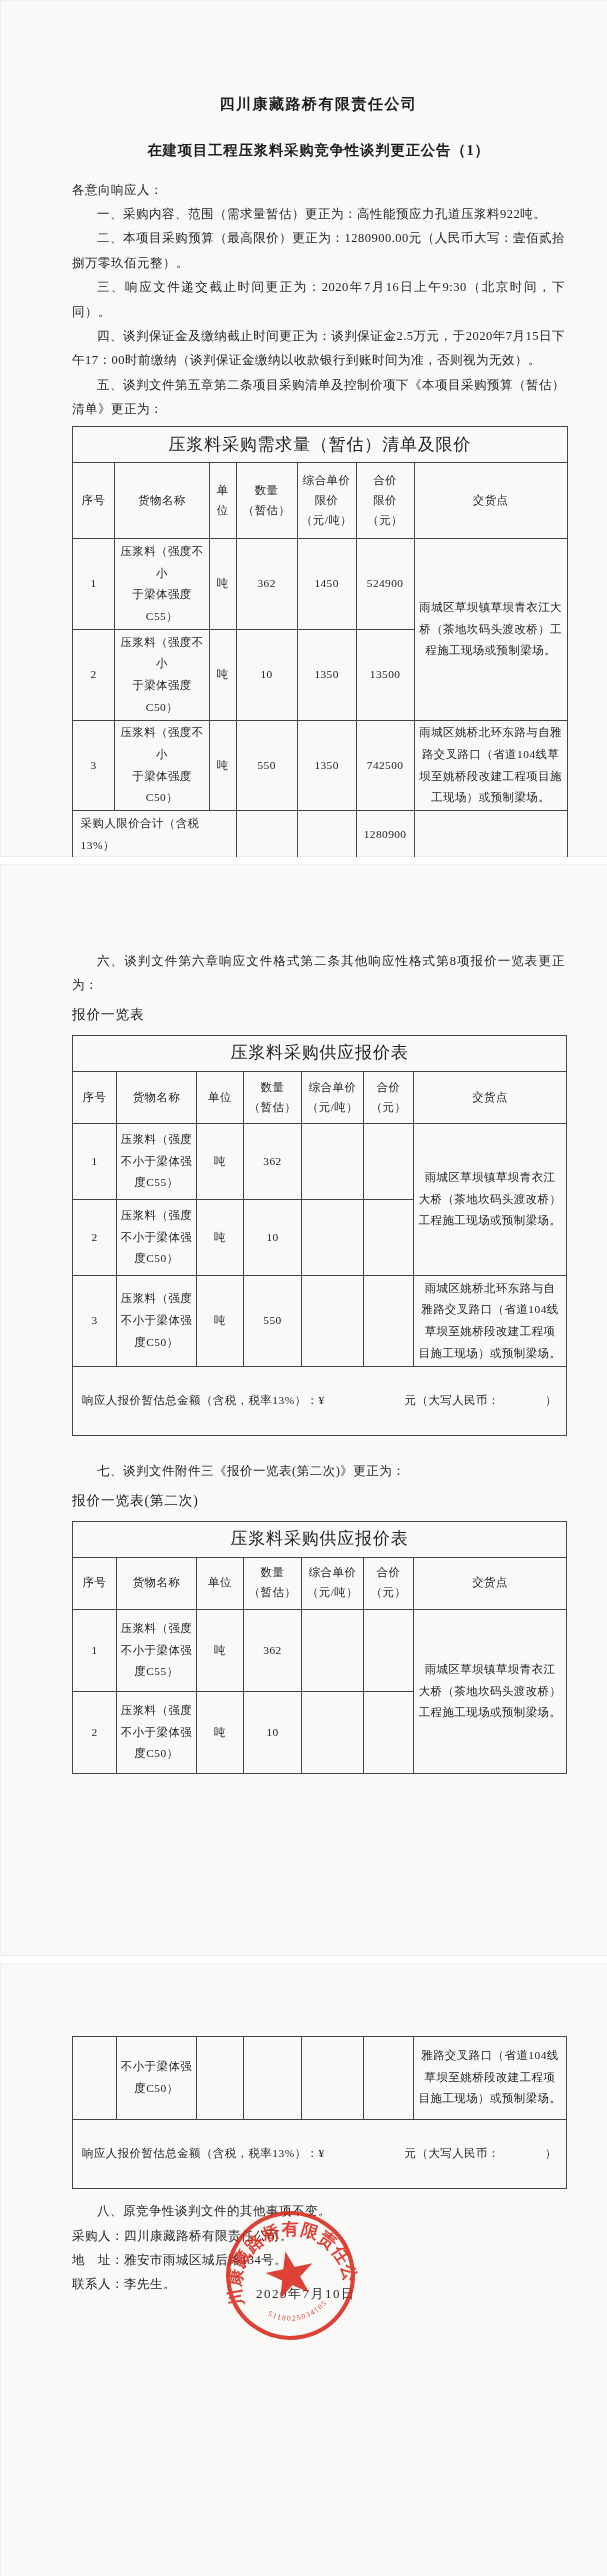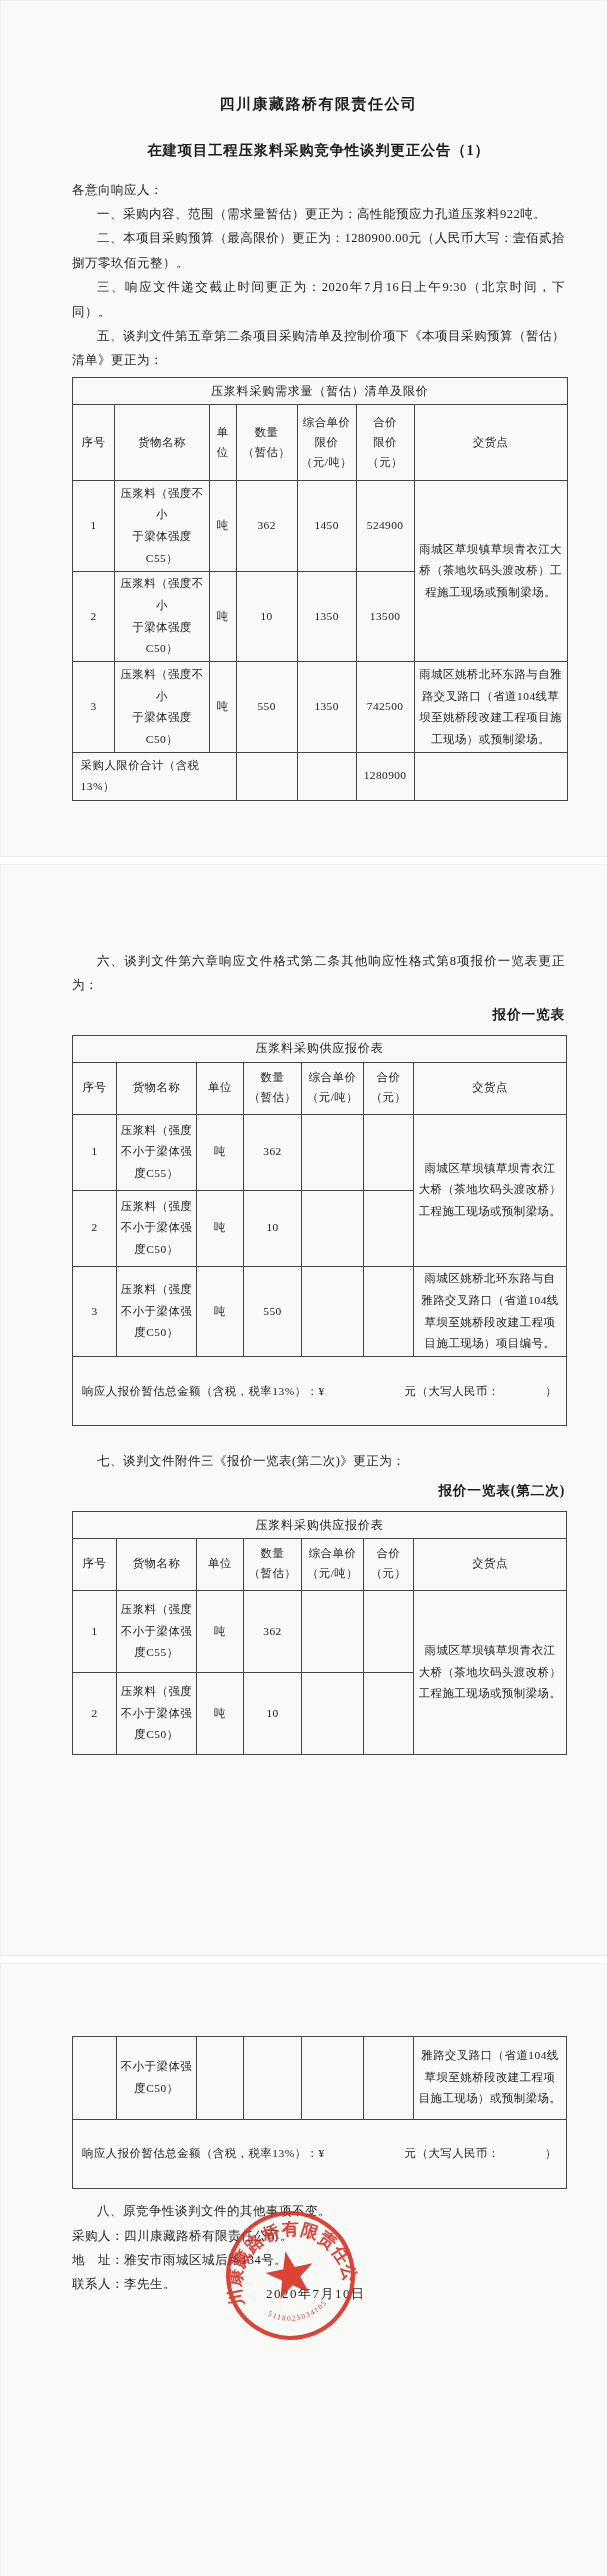--- a/index.html
+++ b/index.html
@@ -43,21 +43,21 @@
     font-size: 11.4px; color: #222;
   }
   table.doc-table td, table.doc-table th {
     border: 0.8px solid #454545;
     text-align: center; vertical-align: middle;
     font-weight: normal;
     white-space: pre-line;
     line-height: 1.9;
     padding: 1.5px 3px;
   }
-  td.cap { height: 25px; font-size: 12px; letter-spacing: 0.8px; }
+  td.cap { height: 25px; font-size: 17px; letter-spacing: 0.8px; }
   tr.hdr th { line-height: 1.75; }
   #page1 tr.hdr th { height: 76px; }
   #page2 tr.hdr th { height: 52px; }
   td.delivery { text-align: left; padding: 1.5px 6px; line-height: 2.05; }
   td.qty, td.num { letter-spacing: 0.4px; }
 
   .t1-r12 { height: 65px; }
   .t1-r3  { height: 77px; }
   .t1-foot td { height: 33px; }
   .t1-foot .label { text-align: left; padding-left: 7.6px; }
@@ -66,51 +66,52 @@
   .t2-r3  { height: 88px; }
   .t3-r12 { height: 82px; }
   .tc-rA { height: 83px; }
 
   .amount-foot td { height: 35px; }
   .amount-line { display: flex; align-items: center; text-align: left; padding: 0 6px; }
   .amount-line .sp1 { flex: 0 0 80px; }
   .amount-line .sp2 { flex: 1 1 auto; }
 
   .sec-heading {
-    text-align: right; font-weight: bold; font-size: 13.7px;
+    text-align: left; font-weight: normal; font-size: 13.7px;
     letter-spacing: 0.8px; margin-top: 4.6px; margin-bottom: 6px;
   }
   #page2 .first-line { margin-top: 85px; }
 
   .contact-block p { line-height: 1.95; white-space: pre-line; }
   .phone2 { margin-left: 20px; }
 
   .seal-wrap {
     position: absolute; left: 222px; top: 244px;
     width: 137px; height: 137px;
     transform: rotate(-12deg);
     opacity: 0.88;
     pointer-events: none;
   }
   .issue-date {
-    position: absolute; left: 266px; top: 322px;
+    position: absolute; left: 256px; top: 322px;
     font-size: 13px; letter-spacing: 1.5px; color: #2b2b2b;
   }
 </style>
 </head>
 <body>
 
 <div class="scan-page" id="page1">
   <div class="inner body-text">
     <h1 class="doc-title-1">四川康藏路桥有限责任公司</h1>
     <h2 class="doc-title-2">在建项目工程压浆料采购竞争性谈判更正公告（1）</h2>
     <p class="para no-indent">各意向响应人：</p>
     <p class="para">一、采购内容、范围（需求量暂估）更正为：高性能预应力孔道压浆料922吨。</p>
     <p class="para">二、本项目采购预算（最高限价）更正为：1280900.00元（人民币大写：壹佰贰拾捌万零玖佰元整）。</p>
     <p class="para">三、响应文件递交截止时间更正为：2020年7月16日上午9:30（北京时间，下同）。</p>
+    <p class="para">四、谈判保证金及缴纳截止时间更正为：谈判保证金2.5万元，于2020年7月15日下午17：00时前缴纳（谈判保证金缴纳以收款银行到账时间为准，否则视为无效）。</p>
     <p class="para">五、谈判文件第五章第二条项目采购清单及控制价项下《本项目采购预算（暂估）清单》更正为：</p>
 
     <table class="doc-table">
       <colgroup>
         <col style="width:42px">
           <col style="width:95px">
           <col style="width:26.6px">
         <col style="width:61px">
           <col style="width:59px">
           <col style="width:58px">
@@ -242,21 +243,21 @@
         <td>压浆料（强度
 不小于梁体强
 度C50）</td>
         <td>吨</td>
         <td class="qty">550</td>
         <td></td>
         <td></td>
         <td class="delivery">雨城区姚桥北环东路与自
 雅路交叉路口（省道104线
 草坝至姚桥段改建工程项
-目施工现场）项目编号。</td>
+目施工现场）或预制梁场。</td>
       </tr>
       <tr class="amount-foot">
         <td colspan="7">
           <div class="amount-line">
             <span>响应人报价暂估总金额（含税，税率13%）：¥</span>
             <span class="sp1"></span>
             <span>元（大写人民币：</span>
             <span class="sp2"></span>
             <span>）</span>
           </div>

